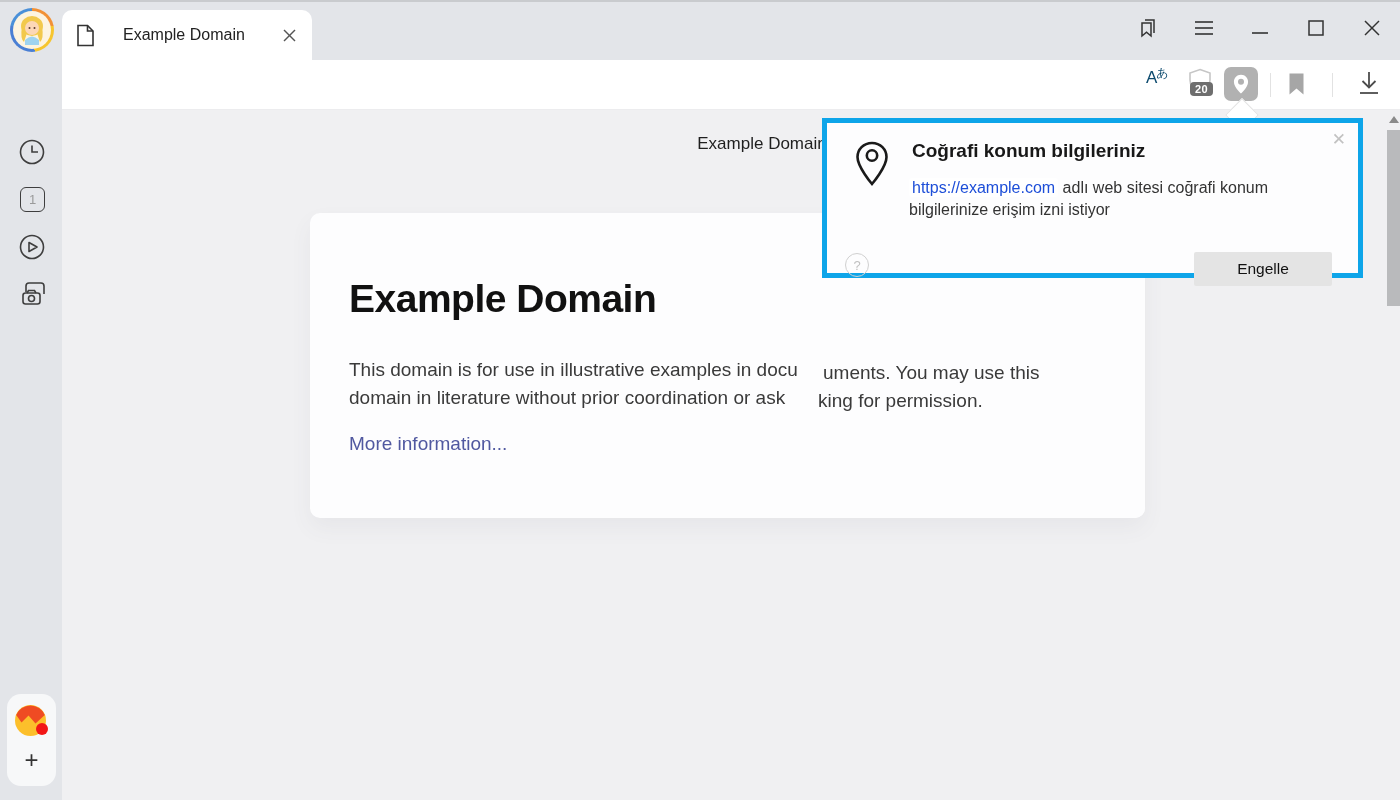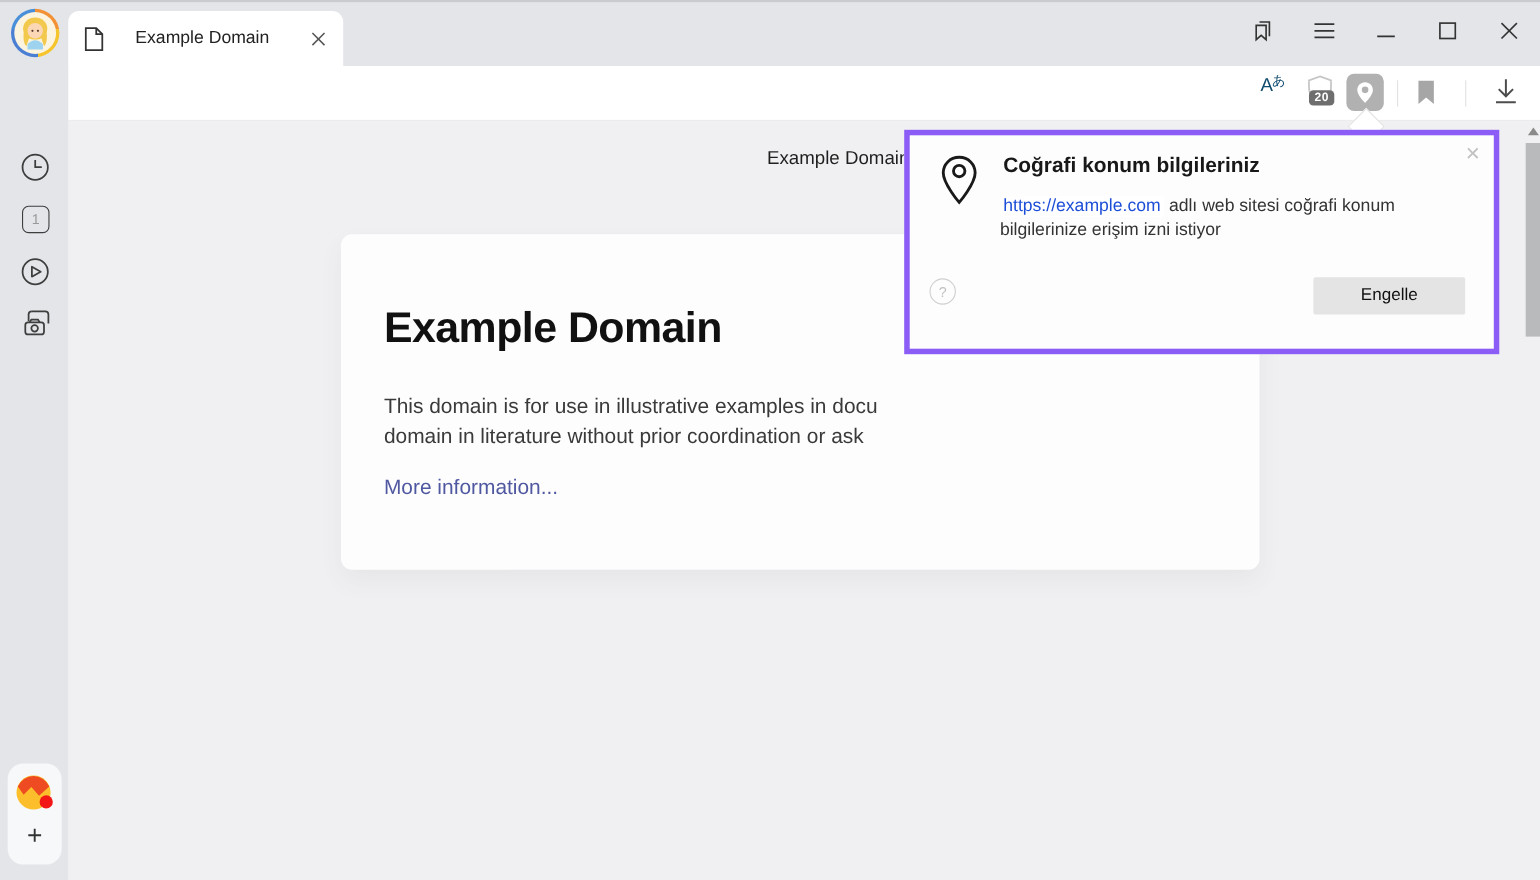--- a/index.html
+++ b/index.html
@@ -72,22 +72,22 @@
 
   
   .scrollbar { position:absolute; right:0; top:111px; width:13px; bottom:0; background:#f0f0f2; z-index:4; }
   .sb-up { position:absolute; top:5px; left:2px; width:0; height:0; border-left:5px solid transparent; border-right:5px solid transparent;
     border-bottom:7px solid #8a8a8a; cursor:pointer; }
   .sb-thumb { position:absolute; top:19px; left:0; width:13px; height:176px; background:#b9babc; cursor:grab; }
 
   
   .popup-caret { position:absolute; left:1230px; top:103px; width:24px; height:24px; background:#fff;
     border:1px solid #e3e3e3; transform:rotate(45deg); z-index:4; }
-  .popup { position:absolute; left:822px; top:118px; width:541px; height:204px; background:#fdfdfe;
-    border:5px solid #8b5cf6; z-index:5; }
+  .popup { position:absolute; left:822px; top:118px; width:541px; height:160px; background:#fdfdfe;
+    border:5px solid #0ea5e9; z-index:5; }
   .popup-pin { position:absolute; left:28px; top:18px; }
   .popup-title { position:absolute; left:85px; top:17px; font-size:19px; font-weight:700; color:#181818; white-space:nowrap; }
   .popup-body { position:absolute; left:82px; top:54px; width:372px; font-size:16px; line-height:22px; color:#333; }
   .popup-origin { background:#ffffff; color:#1d4ed8; padding:1px 3px; border-radius:3px; }
   .popup-close { position:absolute; right:12px; top:6px; font-size:17px; color:#c2c2c2; cursor:pointer; }
   .popup-help { position:absolute; left:18px; top:130px; width:24px; height:24px; border:1.5px solid #d0d0d0; border-radius:50%;
     color:#c0c0c0; font-size:13px; display:flex; align-items:center; justify-content:center; cursor:pointer; }
   .popup-btn { position:absolute; top:129px; width:138px; height:34px; background:#e4e4e4; border:none; border-radius:2px;
     font-family:inherit; font-size:15.5px; color:#111; cursor:pointer; display:flex; align-items:center; justify-content:center; }
   .btn-allow { left:217px; } .btn-block { left:367px; }
@@ -258,20 +258,24 @@
           <line x1="2" y1="22" x2="20" y2="22"></line>
       </svg>
     </div>
   </div>
 
   <div class="card">
     <h1>Example Domain</h1>
     <div class="para-line pl1">This domain is for use in illustrative examples in docu</div>
     <div class="para-line pl2">domain in literature without prior coordination or ask</div>
     <div class="more-link">More information...</div>
+    <div class="card-overlay">
+      <div class="cont-line cl1">uments. You may use this</div>
+      <div class="cont-line cl2">king for permission.</div>
+    </div>
   </div>
 
   <div class="scrollbar">
     <div class="sb-up"></div>
     <div class="sb-thumb"></div>
   </div>
 
   <div class="popup-caret"></div>
   <div class="popup">
     <div class="popup-pin">

